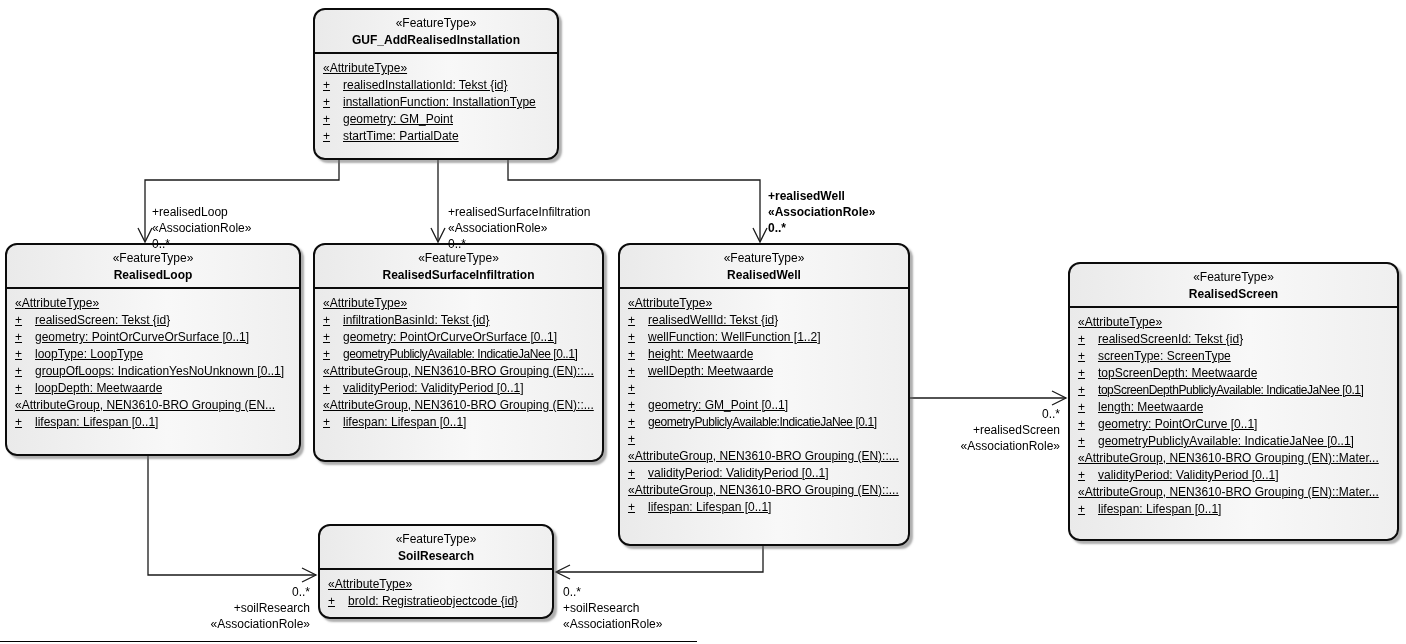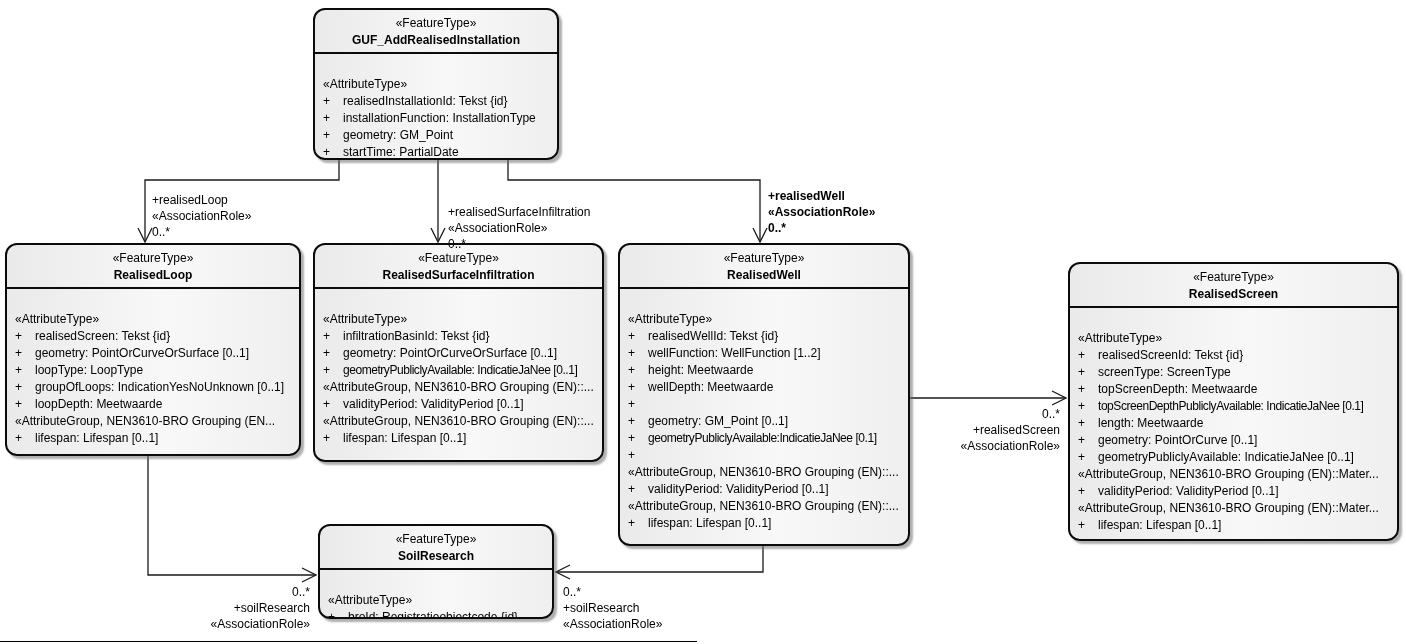--- a/index.html
+++ b/index.html
@@ -14,21 +14,21 @@
   .uml-box {
     position:absolute; z-index:2; box-sizing:border-box;
     border:2px solid #0b0b0b; border-radius:12px;
     background:linear-gradient(90deg,#eaeaea 0%, #f8f8f8 55%, #efefef 100%);
     box-shadow:3px 3px 2px rgba(110,110,110,0.55);
     display:flex; flex-direction:column;
   }
   .uml-title { border-bottom:2px solid #0b0b0b; text-align:center; padding:6px 3px 4px 3px; }
   .stereotype { font-size:12px; line-height:15px; white-space:nowrap; }
   .cls-name  { font-weight:bold; font-size:12px; line-height:16px; margin-top:1px; white-space:nowrap; }
-  .uml-attrs { flex:1; padding:22px 2px 0 8px; overflow:hidden; }
+  .uml-attrs { flex:1; padding:6px 2px 0 8px; overflow:hidden;text-decoration:underline; }
   .sec + .sec { }
   .sec-header { line-height:17px; white-space:nowrap; overflow:hidden; }
   .attr-row { display:flex; line-height:17px; white-space:nowrap; }
   .attr-row .plus { flex:0 0 20px; width:20px; }
   .attr-text { overflow:hidden; }
   .tight { letter-spacing:-0.45px; }
 
   .assoc-label { position:absolute; z-index:3; line-height:16px; white-space:nowrap; }
   .align-right { text-align:right; }
 
@@ -278,21 +278,21 @@
       <div class="sec">
         <div class="sec-header">«AttributeType»</div>
         <div class="attr-row">
             <span class="plus">+</span>
             <span class="attr-text">broId: Registratieobjectcode {id}</span>
           </div>
       </div>
     </div>
   </div>
 
-  <div class="assoc-label" style="left:152px;top:192px;">
+  <div class="assoc-label" style="left:152px;top:204px;">
     <div>+realisedLoop</div>
     <div>«AssociationRole»</div>
     <div>0..*</div>
   </div>
 
   <div class="assoc-label" style="left:448px;top:204px;">
     <div>+realisedSurfaceInfiltration</div>
     <div>«AssociationRole»</div>
     <div>0..*</div>
   </div>

